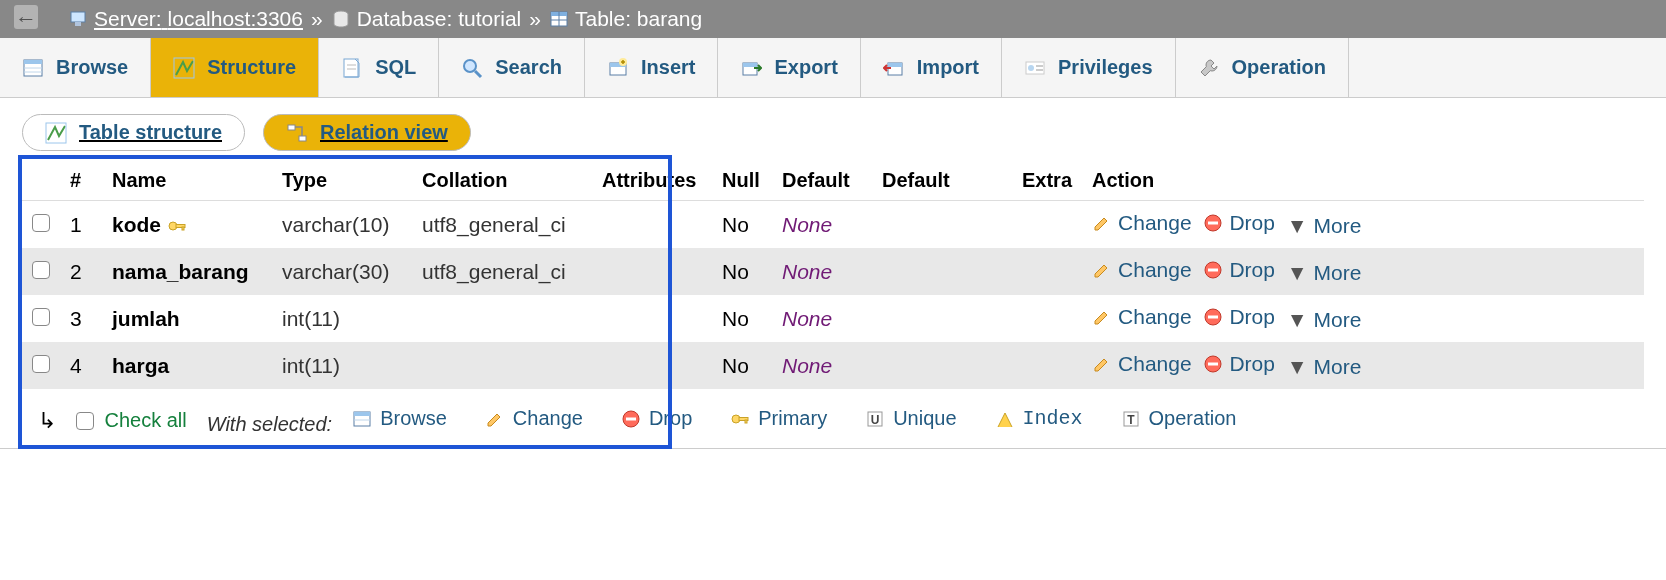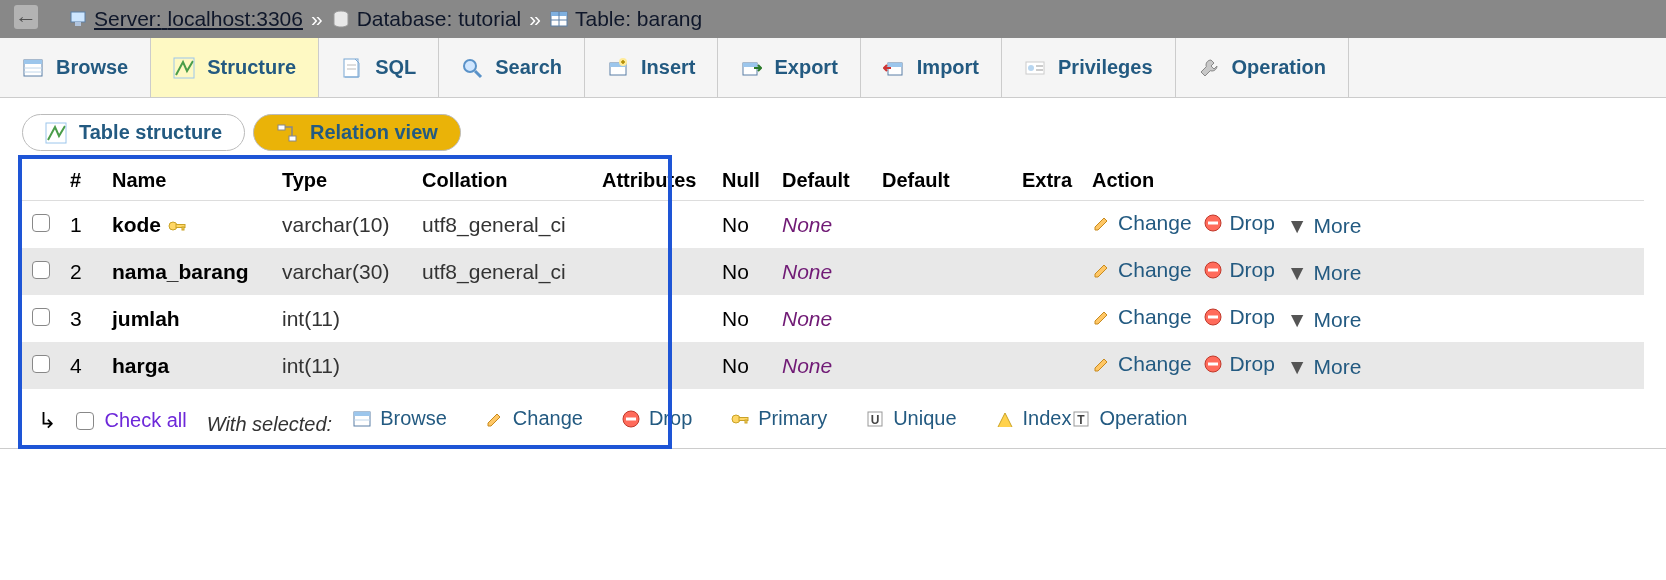--- a/index.html
+++ b/index.html
@@ -30,21 +30,21 @@
     line-height:22px;
     margin-right: 30px;
     font-size:22px;
     opacity:.4;
     border-radius:3px;
     position:relative;
     top:-2px;
   }
   .breadcrumb .seg { display:flex; align-items:center; }
   .breadcrumb .seg.sep { margin: 0 8px; }
-  .breadcrumb .seg .txt { color:#0f172a;text-align:right; }
+  .breadcrumb .seg .txt { color:#ffffff;text-align:right; }
   .breadcrumb .seg.first .txt { text-decoration: underline; }
   .bc-icon { width:20px; height:20px; margin-right:6px; display:inline-block; vertical-align:middle; }
 
   
   .tabs {
     display:flex;
     background:#f5f5f5;
     height:60px;
     border-bottom:1px solid #ccc;
     overflow:hidden;
@@ -53,35 +53,36 @@
     display:flex;
     align-items:center;
     padding: 0 22px;
     border-right:1px solid #ccc;
     color:#235a81;
     font-weight:700;
     cursor:pointer;
     white-space:nowrap;
   }
   .tab.active {
-    background:#fef9c3;
+    background:#eab308;
     border-bottom:1px solid #fff;
     position:relative;
     top:1px;
     height:60px;
     margin-top:-1px;
   }
   .tab .ticon { width:22px; height:22px; margin-right:12px; display:inline-block; }
 
   
   .subtabs {
     display:flex;
     align-items:flex-end;
     padding: 16px 22px 10px 22px;
-    gap:8px;
+    gap:18px;
+    text-decoration:underline;
   }
   .pill {
     display:flex;
     align-items:center;
     border:1px solid #bbb;
     border-radius:22px;
     padding:6px 22px;
     color:#235a81;
     font-weight:700;
     background:#eab308;
@@ -472,21 +473,21 @@
     </td>
   </tr>
 </tbody>
   </table>
 </div>
 
 <div class="bottom-bar">
   <span class="arrow-up">↳</span>
   <span class="checkall">
     <span class="checkbox"></span>
-    <span style="color:#6d28d9">Check all</span>
+    <span style="color:#15803d">Check all</span>
   </span>
   <span class="withsel">With selected:</span>
   <span id="bactions"><span class="baction" style="margin-right: 38px;">
         <span class="bicon">
           <svg viewBox="0 0 20 20">
             <rect x="2" y="3" width="16" height="14" fill="#fff" stroke="#5a7fa6"></rect>
             <rect x="2" y="3" width="16" height="4" fill="#9cc6ec"></rect>
             <line x1="2" y1="11" x2="18" y2="11" stroke="#c0d6ea"></line>
           </svg>
         </span>
@@ -516,21 +517,21 @@
         </span>
         <span>Primary</span>
       </span><span class="baction" style="margin-right: 38px;">
         <span class="bicon">
           <svg viewBox="0 0 20 20">
             <rect x="3" y="3" width="14" height="14" fill="#fff" stroke="#999"></rect>
             <text x="10" y="15" font-size="12" text-anchor="middle" fill="#444" font-weight="bold">U</text>
           </svg>
         </span>
         <span>Unique</span>
-      </span><span class="baction" style="">
+      </span><span class="baction" style="margin-right: 38px; font-family: Liberation Mono, monospace;">
         <span class="bicon">
           <svg viewBox="0 0 20 20">
             <path d="M3 18L10 4l7 14" fill="#ffd24d" stroke="#c9a227"></path>
           </svg>
         </span>
         <span>Index</span>
       </span><span class="baction" style="margin-right: 38px;">
         <span class="bicon">
           <svg viewBox="0 0 20 20">
             <rect x="3" y="3" width="14" height="14" fill="#fff" stroke="#999"></rect>

